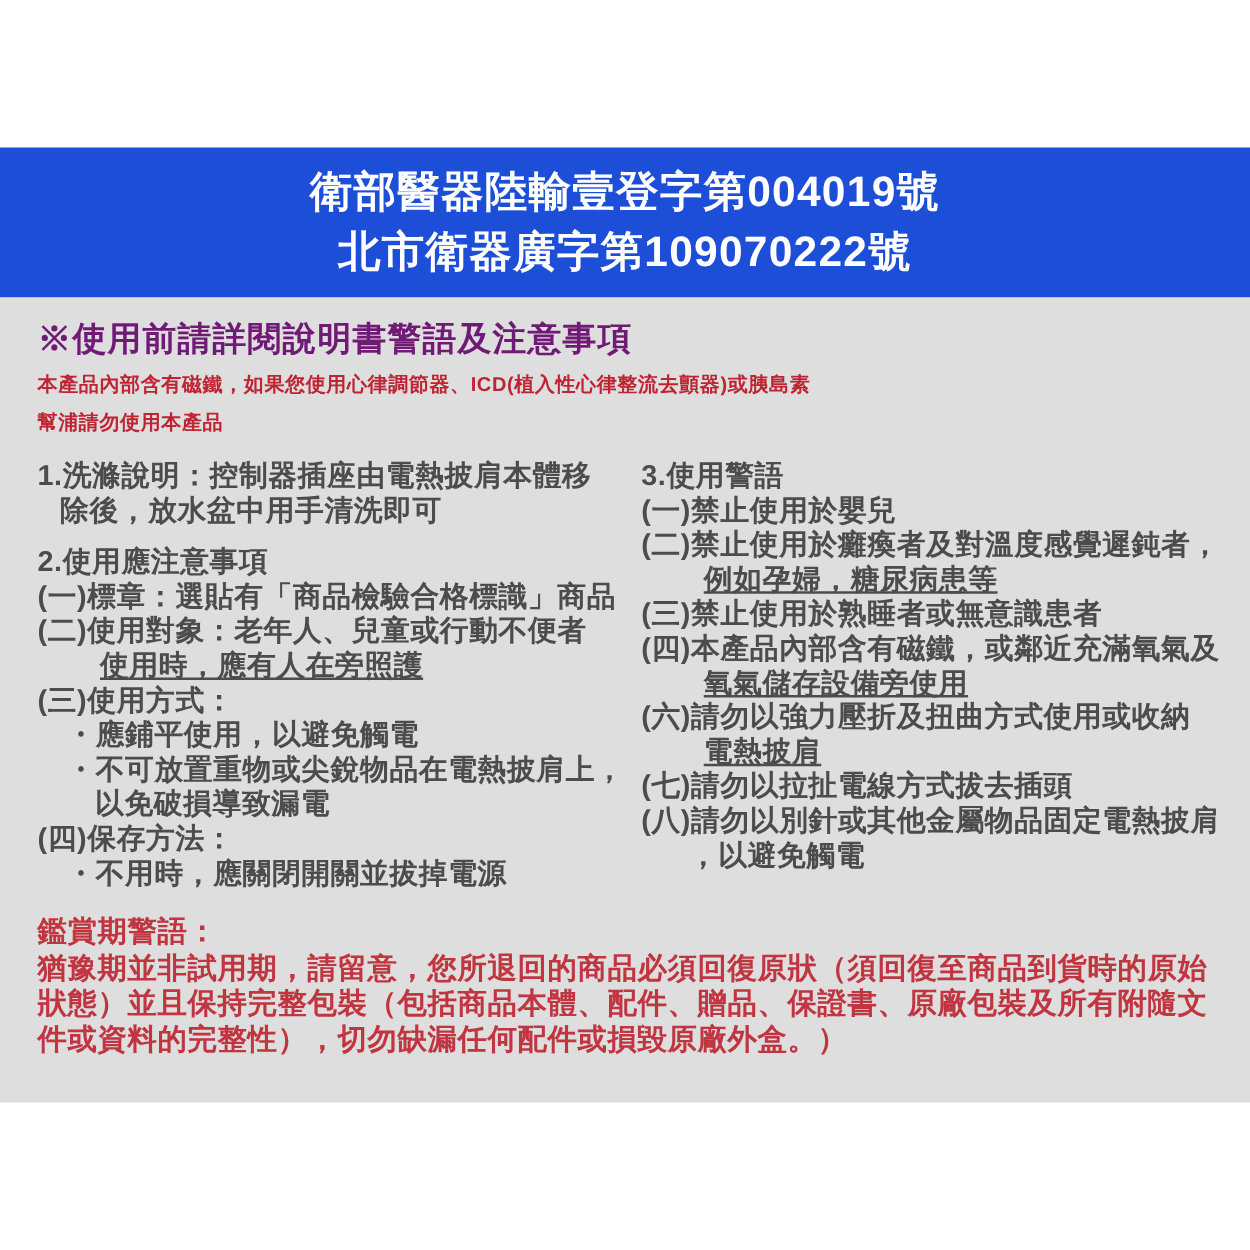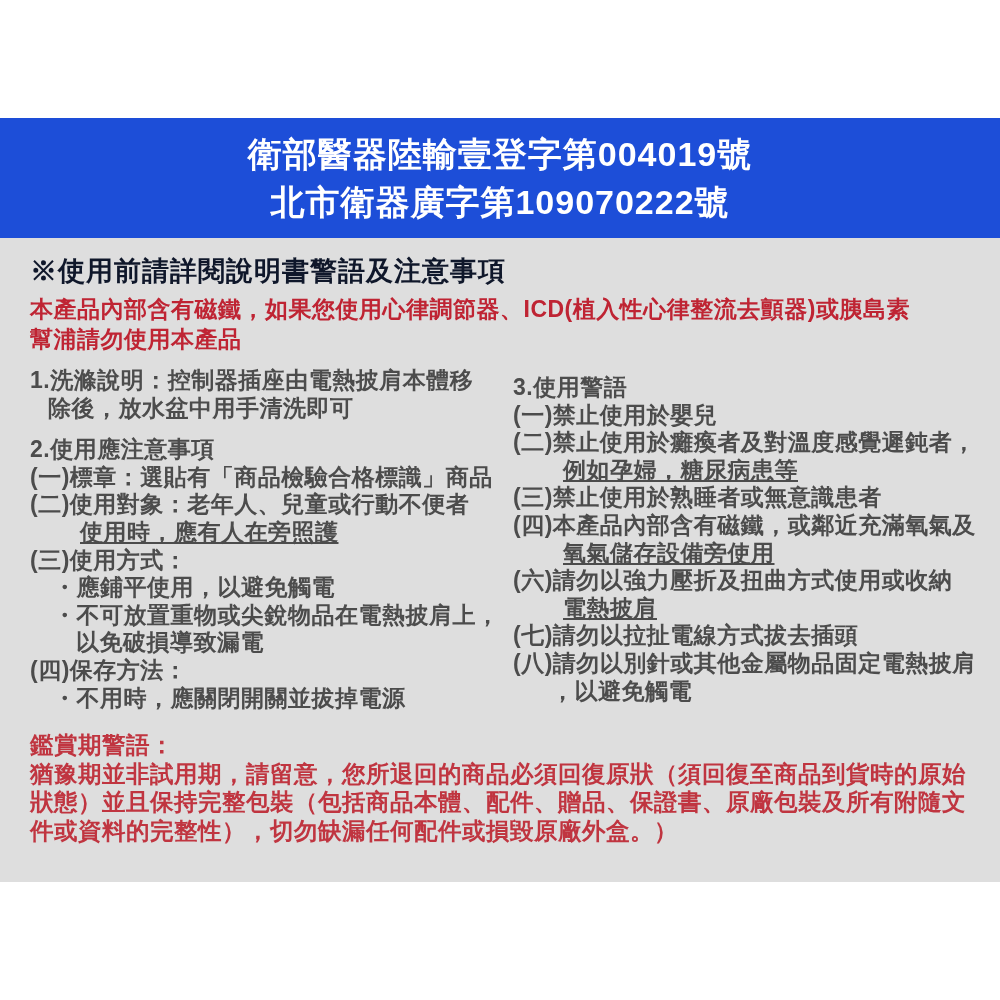--- a/index.html
+++ b/index.html
@@ -39,34 +39,34 @@
     left: 0; top: 238px;
     width: 1000px; height: 644px;
     background: #dedede;
     box-sizing: border-box;
     padding: 18px 22px 0 30px;
     color: #4c4c4c;
   }
   .heading {
     font-size: 27px;
     line-height: 31px;
-    color: #0f172a;
+    color: #701a75;
     letter-spacing: 1px;
     margin: 0 0 7px 0;
   }
   .magnet {
     color: #bf2433;
-    font-size: 23px;
+    font-size: 16px;
     letter-spacing: 0.5px;
     margin: 0 0 13px 0;
   }
   .magnet .line { line-height: 30px; }
   .columns {
     display: flex;
-    align-items: center;
+    align-items: flex-start;
   }
   .col-left  { width: 483px; flex: none; }
   .col-right { flex: 1; }
   .columns .line {
     font-size: 23px;
     line-height: 27.6px;
     letter-spacing: 0.5px;
     white-space: pre;
   }
   

